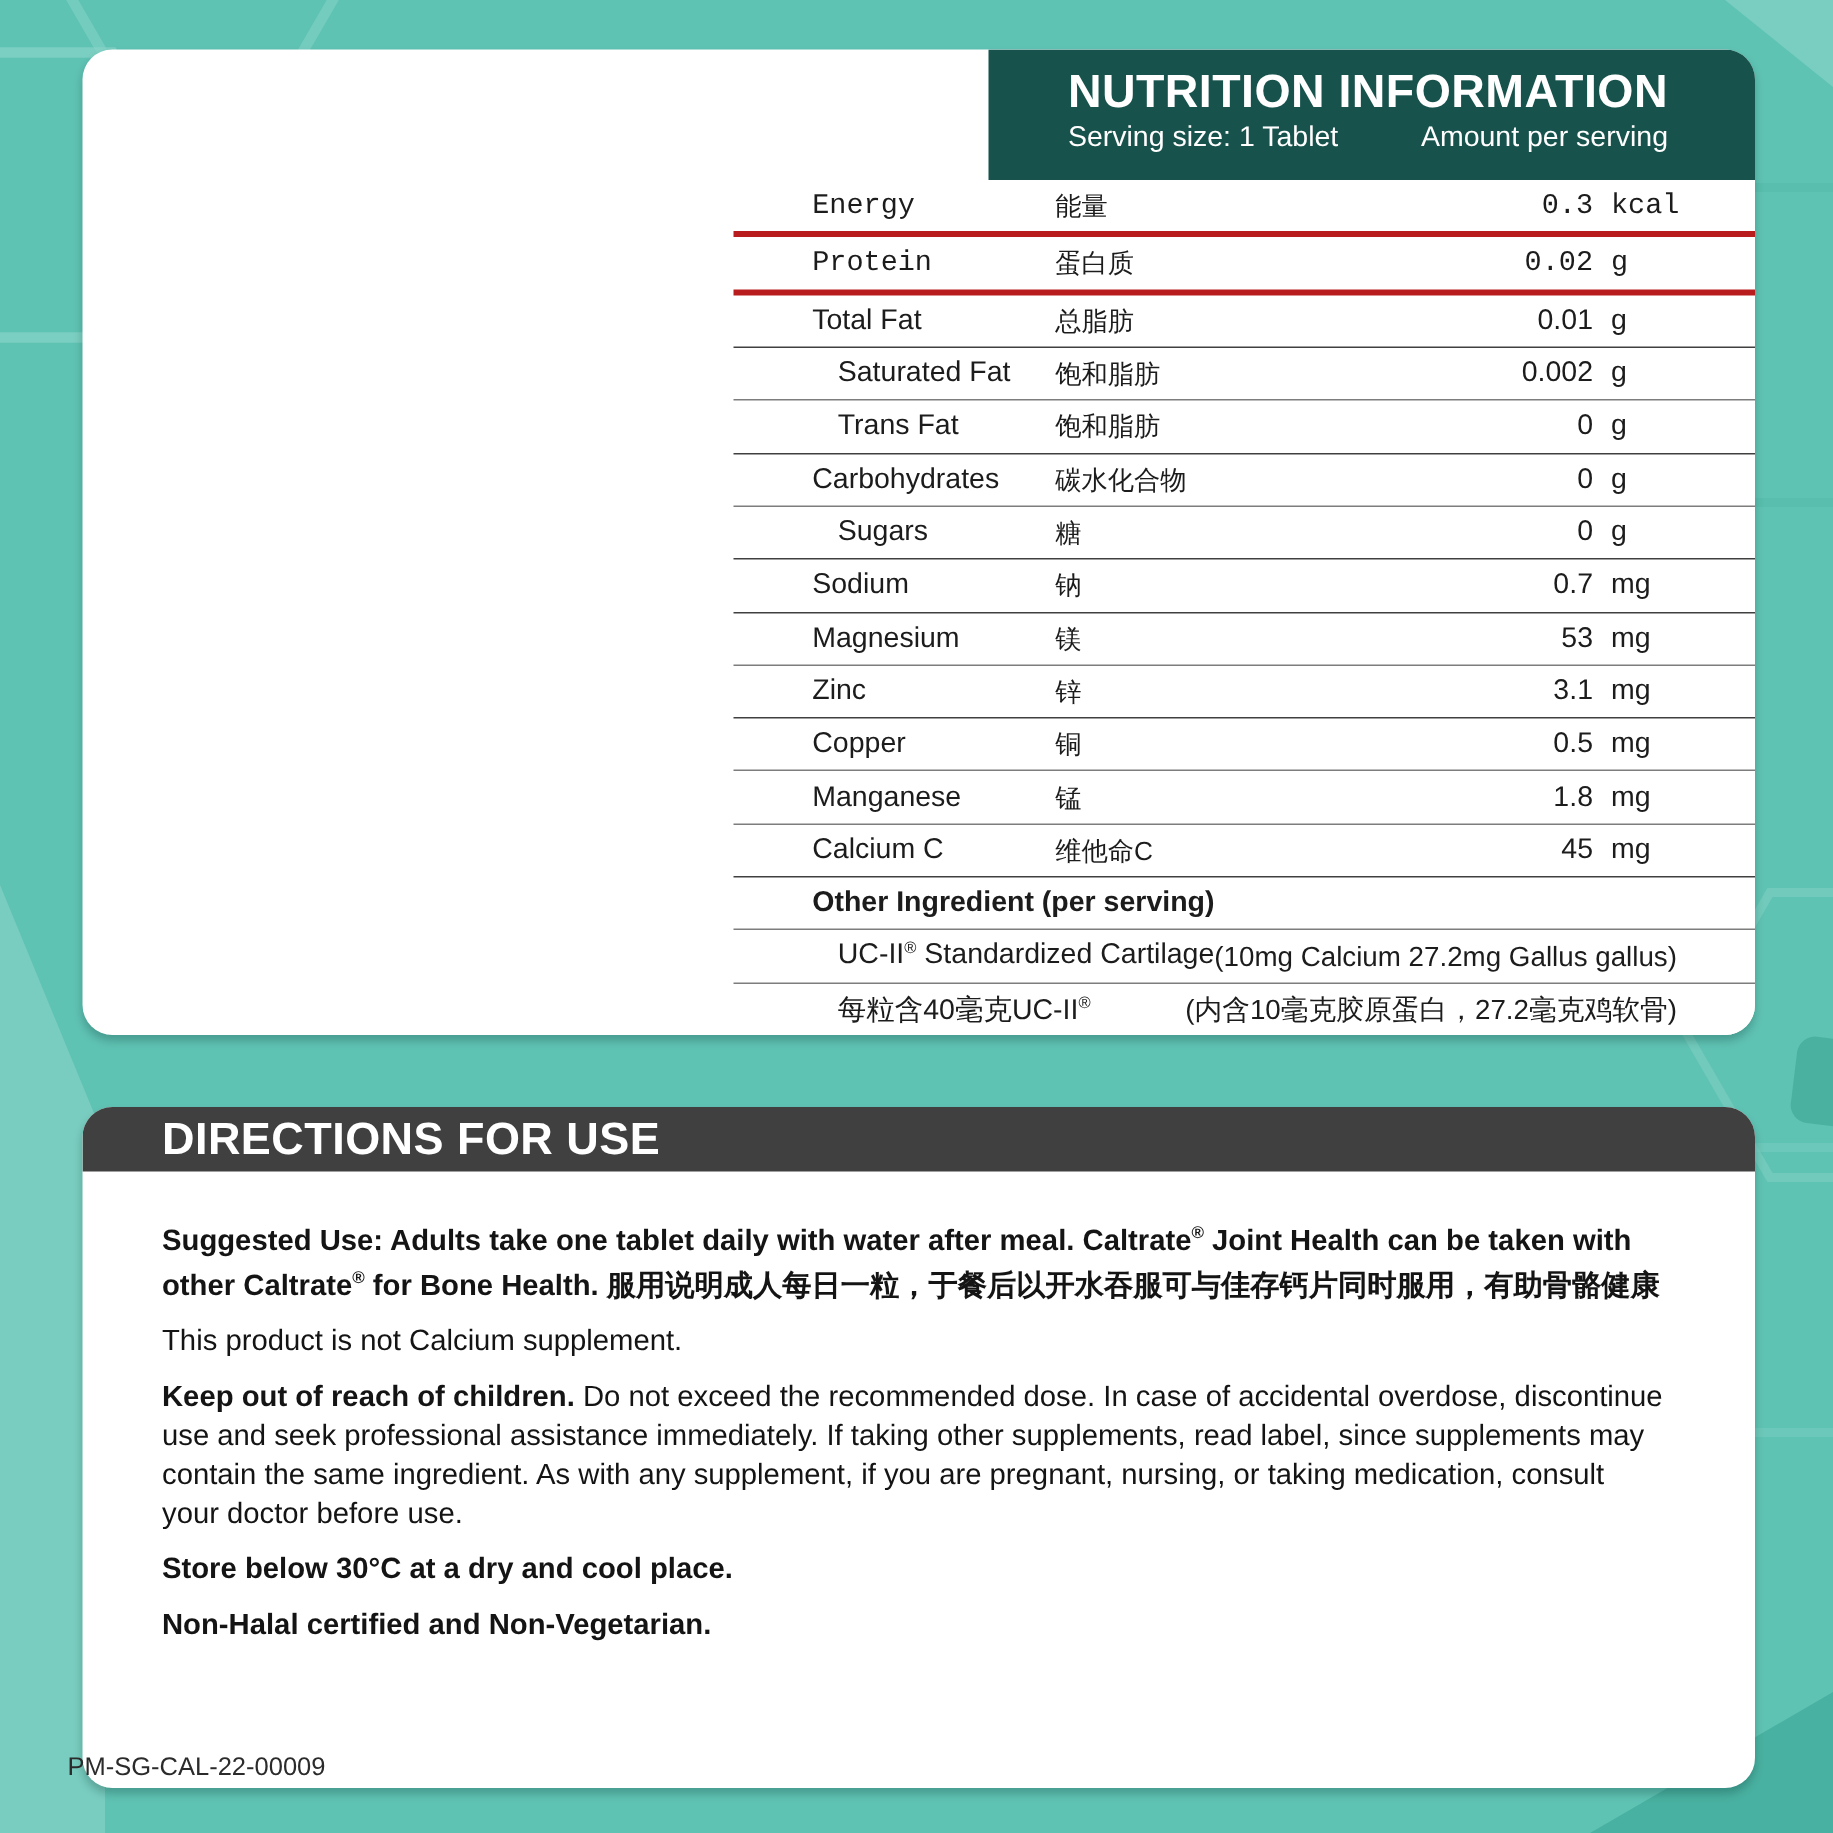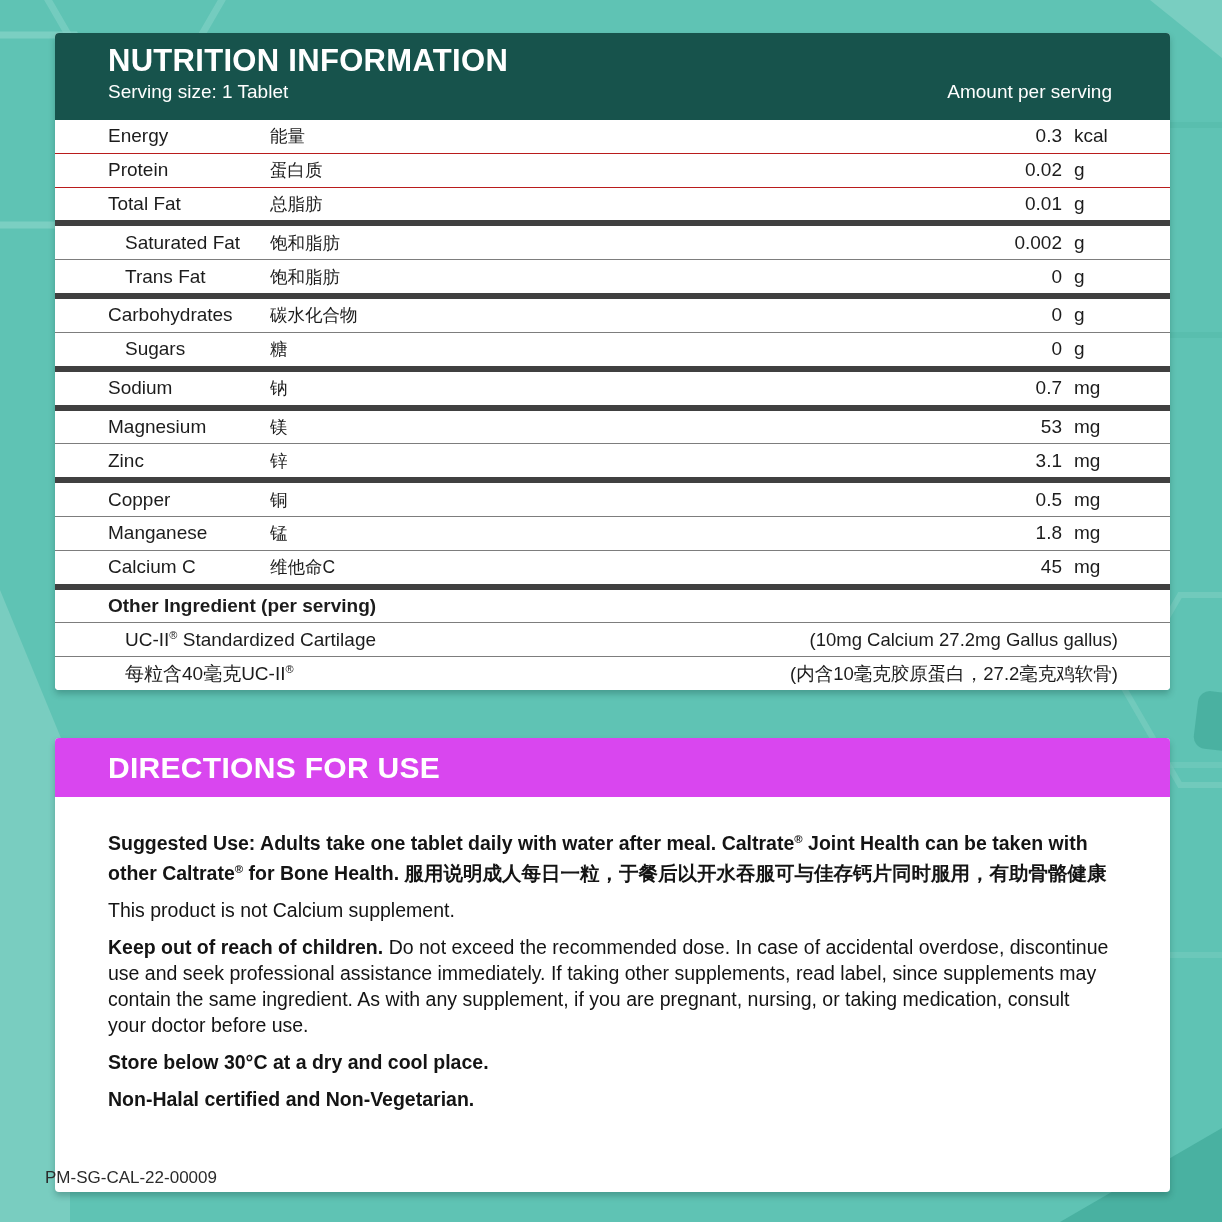--- a/index.html
+++ b/index.html
@@ -6,22 +6,23 @@
   .stage {
     position:relative; width:1222px; height:1222px; overflow:hidden;
     background:#5FC3B4;
     font-family:"Liberation Sans", sans-serif;
     color:#1c1c1c;
   }
   .bg-deco { position:absolute; inset:0; pointer-events:none; }
 
   .card {
     position:absolute; left:55px; width:1115px;
-    background:#ffffff; border-radius:4px; overflow:hidden;
+    background:#ffffff; border-radius:20px; overflow:hidden;
     box-shadow:0 4px 6px rgba(0,40,35,.25);
+    align-items:flex-end;
   }
 
   
   .nutrition { top:33px; height:657px; display:flex; flex-direction:column; }
   .nutrition-header {
     background:#17534C; color:#fff; height:87px; box-sizing:border-box;
     padding:10px 58px 0 53px; flex:none;
   }
   .nutrition-title { margin:0; font-size:31px; font-weight:bold; letter-spacing:.3px; }
   .serving-row { display:flex; justify-content:space-between; font-size:19px; margin-top:2px; }
@@ -32,30 +33,30 @@
     padding:0 52px 0 53px; font-size:19px;
   }
   .nrow .en { width:162px; flex:none; }
   .nrow .en.indent { padding-left:17px; box-sizing:border-box; }
   .nrow .zh { flex:1; font-size:17.5px; }
   .nrow .val { margin-left:auto; text-align:right; }
   .nrow .unit { width:44px; flex:none; padding-left:12px; text-align:left; }
   .nrow.section-row { font-weight:bold; font-size:19px; }
   .nrow .ing-left { padding-left:17px; }
   .nrow .ing-right { margin-left:auto; font-size:18.5px; }
-  .sep-thick  { border-bottom:1px solid #b91c1c; }
-  .sep-medium { border-bottom:6px solid #404040; }
+  .sep-thick  { border-bottom:4px solid #b91c1c;font-family:Liberation Mono, monospace; }
+  .sep-medium { border-bottom:1px solid #404040; }
   .sep-thin   { border-bottom:1px solid #7d7d7d; }
 
   .reg { font-size:.58em; vertical-align:super; letter-spacing:0; }
 
   
   .directions { top:738px; height:454px; }
   .directions-header {
-    background:#d946ef; color:#fff; height:59px; display:flex; align-items:center;
+    background:#404040; color:#fff; height:43px; display:flex; align-items:center;
     padding:0 53px; box-sizing:border-box;
   }
   .directions-title { margin:0; font-size:30px; font-weight:bold; letter-spacing:.3px; }
   .directions-body { padding:28px 58px 0 53px; }
   .directions-body p { margin:0 0 11px 0; font-size:19.5px; line-height:26px; color:#141414; }
   .directions-body .b { font-weight:bold; }
 
   .pm-code { position:absolute; left:45px; top:1168px; font-size:17px; color:#2b2b2b; }
 </style>
 </head>

